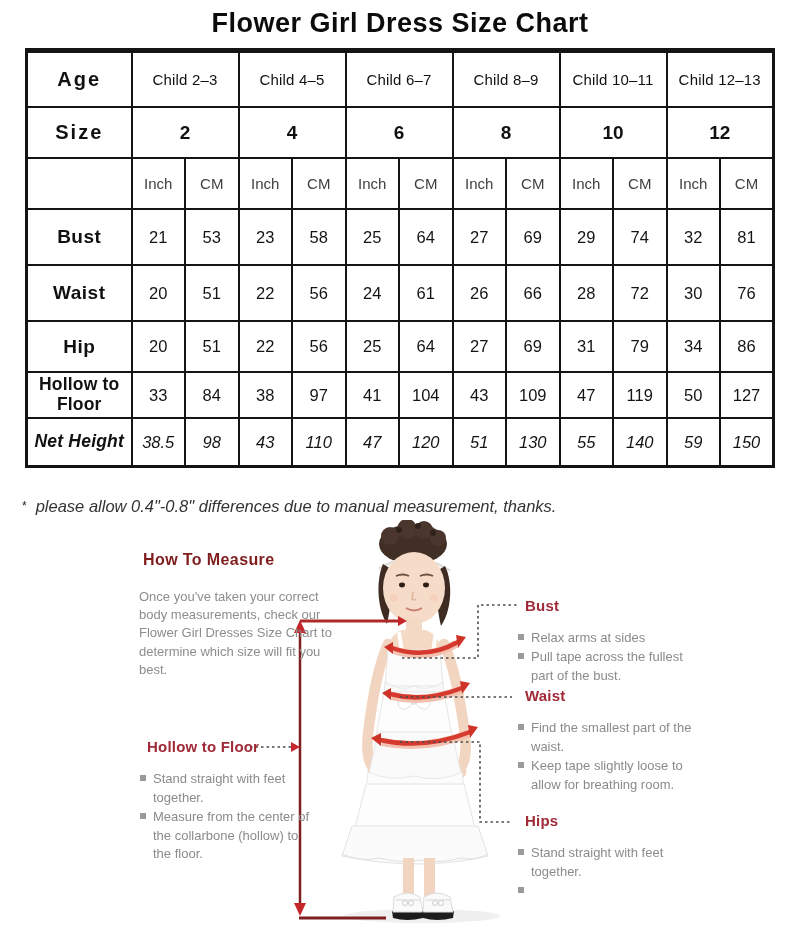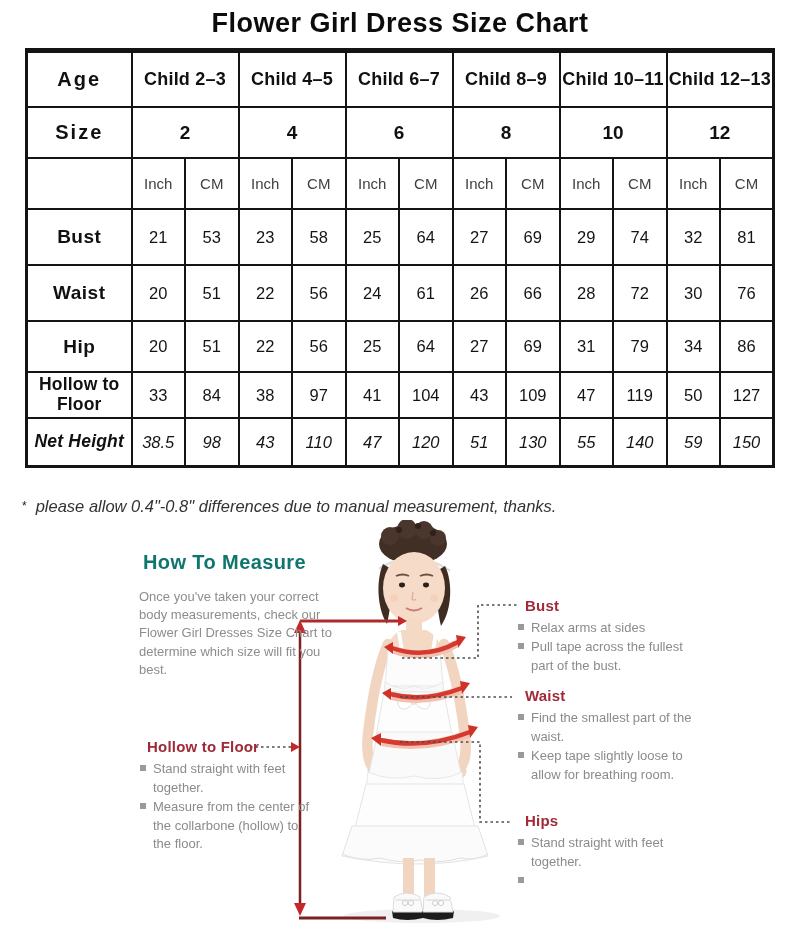--- a/index.html
+++ b/index.html
@@ -20,38 +20,38 @@
   table.size-chart td{border:2px solid #141414;text-align:center;vertical-align:middle;padding:0;}
   col.lab{width:105px;}
   .r-age td{height:53px;}
   .r-size td{height:49px;}
   .r-unit td{height:49px;}
   .r-bust td,.r-waist td{height:54px;}
   .r-hip td{height:49px;}
   .r-hollow td{height:44px;}
   .r-net td{height:46px;font-style:italic;}
   .lab-big{font-size:20px;font-weight:bold;letter-spacing:2px;margin-left:10px;}
-  .age-cell{font-size:18px;font-weight:bold;letter-spacing:.2px;}
+  .age-cell{font-size:15px;font-weight:normal;letter-spacing:.2px;}
   .size-cell{font-size:19px;font-weight:bold;}
   .unit-cell{font-size:15px;color:#404040;}
   .row-lab{font-size:19px;font-weight:bold;letter-spacing:.5px;line-height:1.12;padding:0 6px;}
   .row-lab.small{font-size:17.5px;letter-spacing:.2px;}
   .val-cell{font-size:16.5px;color:#141414;}
   
   .footnote{
     position:absolute;top:497px;left:22px;font-style:italic;font-size:16.5px;color:#333;
   }
   .footnote .mark{font-style:normal;font-size:12px;vertical-align:2px;margin-right:9px;color:#222;}
   
-  .measure-title{position:absolute;left:143px;top:551px;font-size:20px;font-weight:bold;color:#0f766e;letter-spacing:.4px;}
+  .measure-title{position:absolute;left:143px;top:551px;font-size:16px;font-weight:bold;color:#7f1d1d;letter-spacing:.4px;}
   .measure-intro{position:absolute;left:139px;top:588px;width:200px;font-size:13px;line-height:1.4;color:#8d8d8d;}
   .red-label{font-size:15px;font-weight:bold;color:#a02a38;letter-spacing:.2px;}
   .hollow-block{position:absolute;left:140px;top:738px;width:178px;}
   .hollow-block .red-label{margin-left:7px;}
-  .bullets{margin-top:5px;font-size:13px;line-height:1.45;color:#8b8b8b;}
+  .bullets{margin-top:15px;font-size:13px;line-height:1.45;color:#8b8b8b;}
   .bullet{position:relative;padding-left:13px;}
   .bullet .sq{position:absolute;left:0;top:5px;width:6px;height:6px;background:#9a9a9a;}
   .right-block{position:absolute;left:518px;width:180px;}
   .right-block .red-label{margin-left:7px;}
   .bust-block{top:597px;}
   .waist-block{top:687px;}
   .hips-block{top:812px;}
   
   .diagram{position:absolute;left:0;top:520px;width:800px;height:409px;}
 </style>

